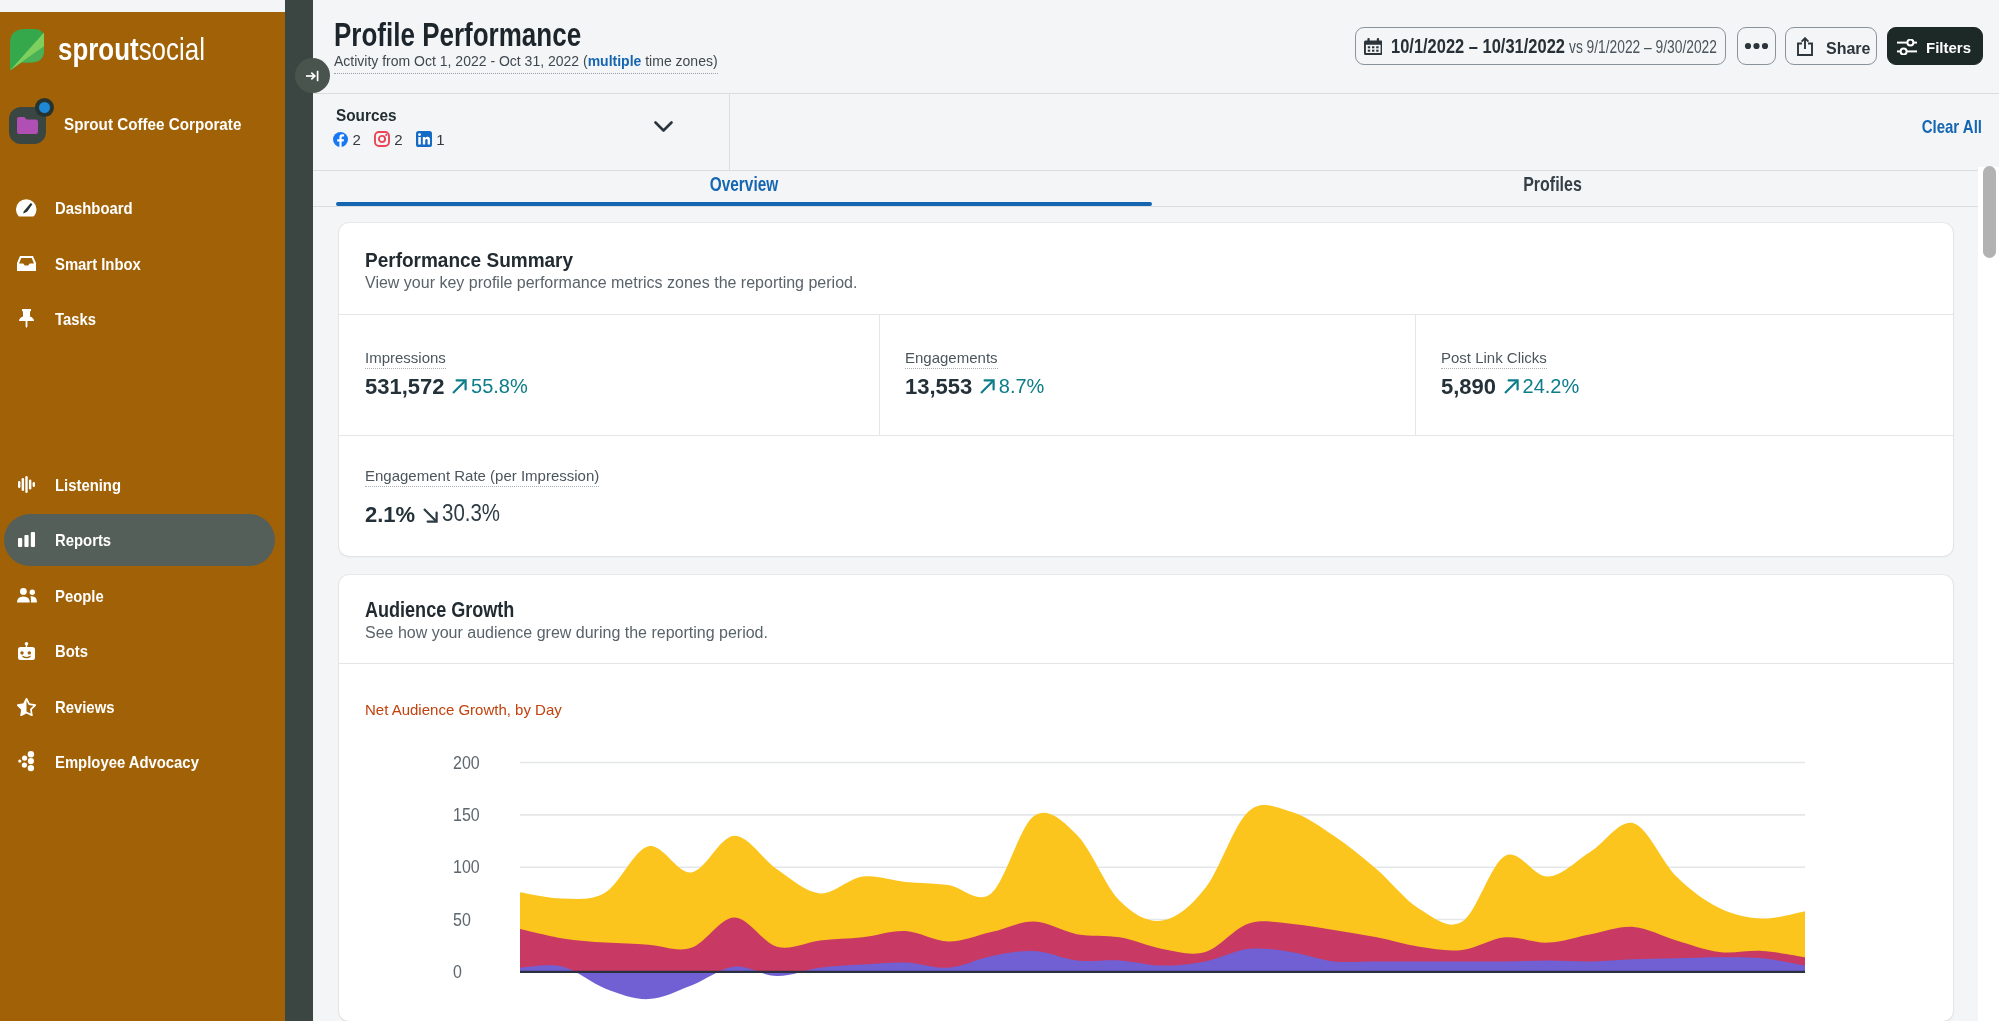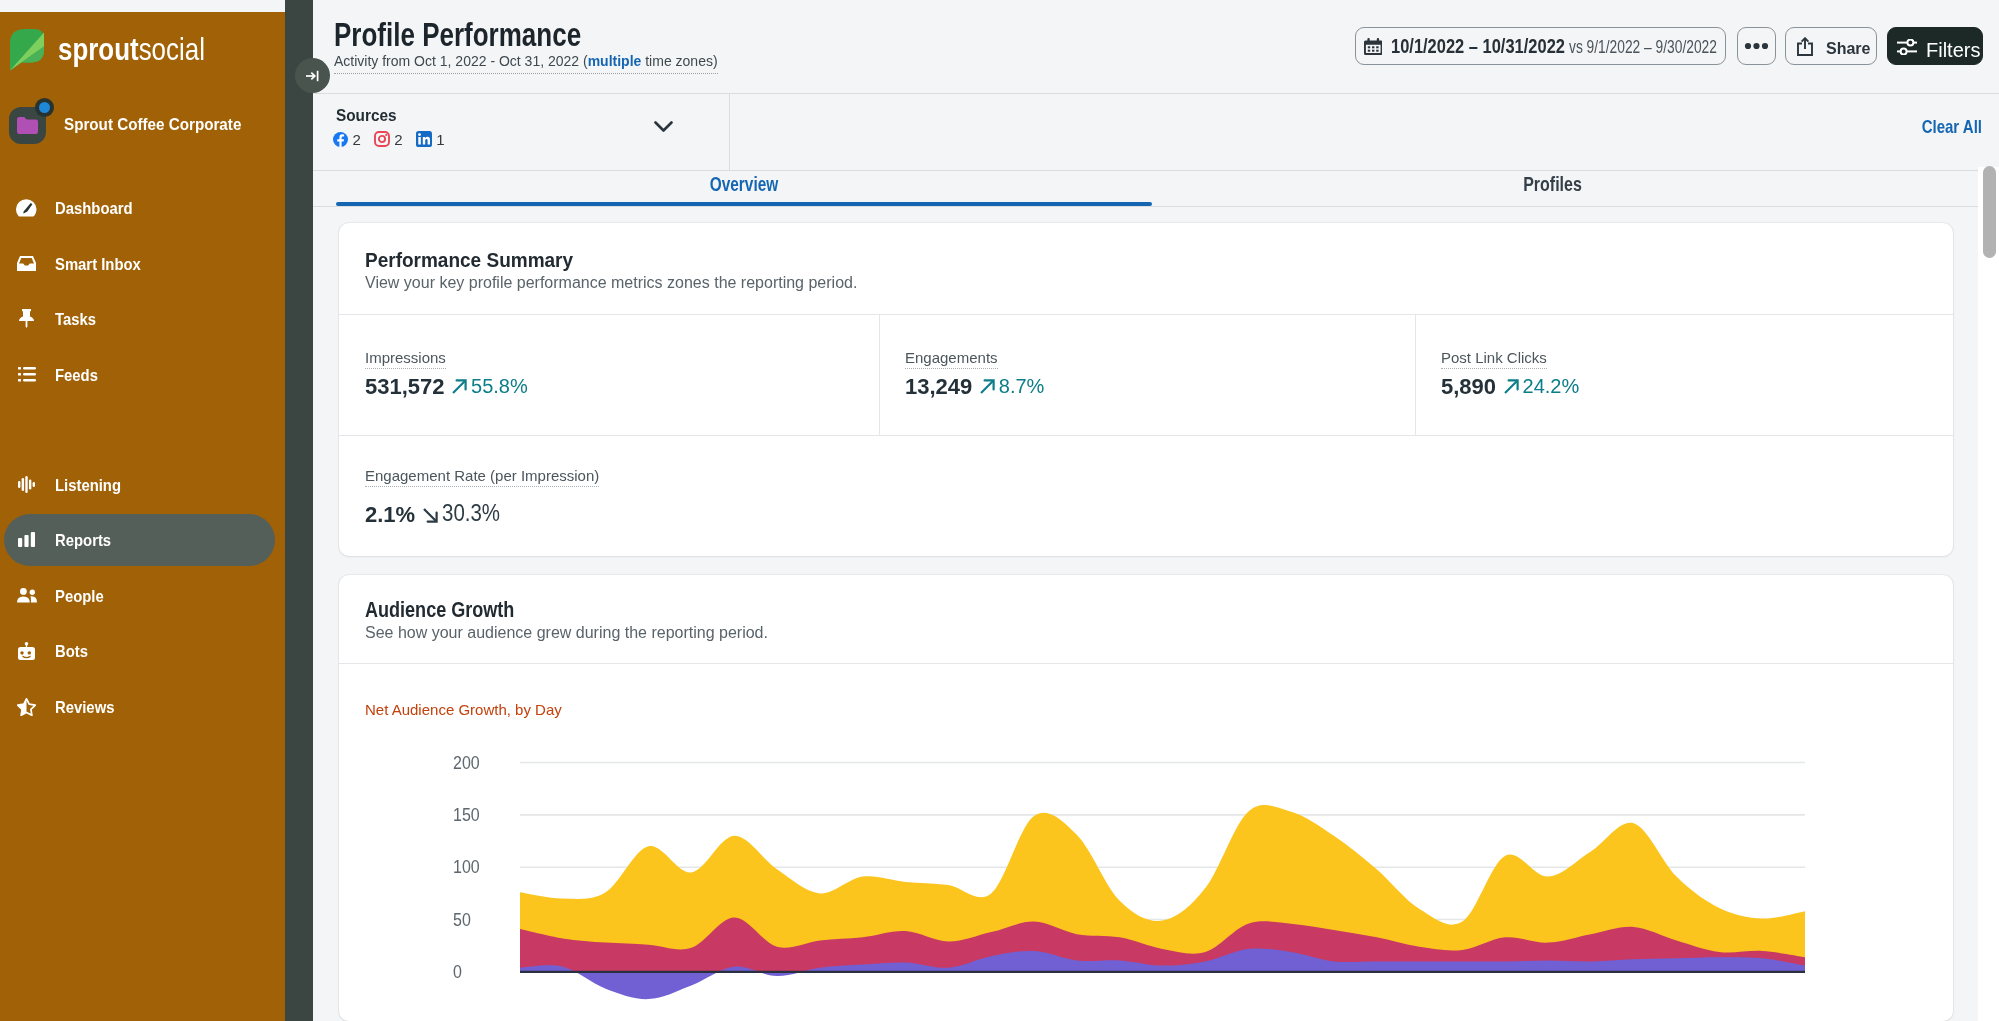--- a/index.html
+++ b/index.html
@@ -24,21 +24,21 @@
 #datebtn{left:1355px;width:371px}
 #datebtn .cal{position:absolute;left:7.8px;top:9.5px}
 #datebtn .dr{position:absolute;left:35px;top:7.2px;font-size:21px;font-weight:bold;color:#273036;white-space:nowrap;transform:scaleX(0.784);transform-origin:left top;line-height:1}
 #datebtn .vs{position:absolute;left:213px;top:9.7px;font-size:18px;color:#49535a;white-space:nowrap;transform:scaleX(0.766);transform-origin:left top;line-height:1}
 #dotsbtn{left:1737px;width:39px;display:flex;align-items:center;justify-content:center}
 #sharebtn{left:1785px;width:92px}
 #sharebtn svg{position:absolute;left:11px;top:9px}
 #sharebtn span{position:absolute;left:40px;top:12.6px;font-size:16px;font-weight:bold;color:#2b353b;line-height:1}
 #filtersbtn{left:1887px;width:96px;background:#1d2926;border-color:#1d2926}
 #filtersbtn svg{position:absolute;left:9px;top:11px}
-#filtersbtn span{position:absolute;left:38px;top:12px;font-size:20px;font-weight:normal;color:#fff;line-height:1}
+#filtersbtn span{position:absolute;left:38px;top:12px;font-size:15px;font-weight:bold;color:#fff;line-height:1}
 #sources{position:absolute;left:336px;top:107px;font-size:16.5px;font-weight:bold;color:#232e34;line-height:1;transform:scaleX(0.93);transform-origin:left top}
 #srcicons{position:absolute;left:333px;top:130.5px;display:flex;align-items:center;font-size:15px;color:#333b41}
 #srcicons .cnt{margin:0 0 0 4.5px}
 #srcicons .gap{width:13px}
 #srcchev{position:absolute;left:654px;top:119px}
 #vdiv1{position:absolute;left:729px;top:94px;width:1px;height:76px;background:#dadcde}
 #clearall{position:absolute;left:1882px;top:116.6px;width:100px;text-align:right;font-size:19px;font-weight:bold;color:#1566b2;transform:scaleX(0.79);transform-origin:right top;line-height:1}
 .tab{position:absolute;top:173.5px;font-size:20.5px;font-weight:bold;line-height:1;text-align:center}
 #tab-ov{left:336px;width:816px;color:#1566b2;transform:scaleX(0.75);transform-origin:center top}
 #tab-pr{left:1152px;width:801px;color:#343f47;transform:scaleX(0.78);transform-origin:center top}
@@ -91,35 +91,20 @@
       <span class="nlab">Smart Inbox</span>
     </div>
 <div class="nav" style="top:281.2px">
       <span class="nico">
         <svg width="15" height="19" viewBox="0 0 15 19">
           <path d="M3,0 L12,0 L12,2 L11,2.5 L11,7.5 Q15,9 15,12 L8.4,12 L8.4,17.5 L7.5,19 L6.6,17.5 L6.6,12 L0,12 Q0,9 4,7.5 L4,2.5 L3,2 Z" fill="#fff"></path>
         </svg>
       </span>
       <span class="nlab">Tasks</span>
     </div>
-<div class="nav" style="top:336.8px">
-      <span class="nico">
-        <svg width="18" height="15" viewBox="0 0 18 15">
-          <g fill="#fff">
-            <rect x="0" y="0" width="3" height="2.6" rx="0.6"></rect>
-            <rect x="5" y="0" width="13" height="2.6" rx="1.3"></rect>
-            <rect x="0" y="6" width="3" height="2.6" rx="0.6"></rect>
-            <rect x="5" y="6" width="13" height="2.6" rx="1.3"></rect>
-            <rect x="0" y="12" width="3" height="2.6" rx="0.6"></rect>
-            <rect x="5" y="12" width="13" height="2.6" rx="1.3"></rect>
-          </g>
-        </svg>
-      </span>
-      <span class="nlab">Feeds</span>
-    </div>
 <div class="nav" style="top:446.8px">
       <span class="nico">
         <svg width="17" height="17" viewBox="0 0 17 17">
           <g fill="#fff">
             <rect x="0" y="5" width="2.4" height="7" rx="1.2"></rect>
             <rect x="3.65" y="2" width="2.4" height="13" rx="1.2"></rect>
             <rect x="7.3" y="0" width="2.4" height="17" rx="1.2"></rect>
             <rect x="10.95" y="3.5" width="2.4" height="10" rx="1.2"></rect>
             <rect x="14.6" y="6" width="2.4" height="5" rx="1.2"></rect>
           </g>
@@ -165,20 +150,35 @@
       <span class="nlab">Bots</span>
     </div>
 <div class="nav" style="top:668.8px">
       <span class="nico">
         <svg width="19" height="18" viewBox="0 0 19 18">
           <path d="M9.5,0.8 L12.2,6.2 L18.3,7.1 L13.9,11.3 L14.9,17.3 L9.5,14.5 L4.1,17.3 L5.1,11.3 L0.7,7.1 L6.8,6.2 Z" fill="none" stroke="#fff" stroke-width="1.7" stroke-linejoin="round"></path>
           <path d="M9.5,0.8 L6.8,6.2 L0.7,7.1 L5.1,11.3 L4.1,17.3 L9.5,14.5 Z" fill="#fff"></path>
         </svg>
       </span>
       <span class="nlab">Reviews</span>
+    </div>
+<div class="nav" style="top:724.2px">
+      <span class="nico">
+        <svg width="17" height="21" viewBox="0 0 17 21">
+          <g fill="#fff">
+            <circle cx="1.8" cy="10.1" r="1.6"></circle>
+            <circle cx="6.6" cy="7.1" r="2.6"></circle>
+            <circle cx="6.4" cy="14.1" r="2.6"></circle>
+            <circle cx="12.9" cy="3.3" r="3.2"></circle>
+            <circle cx="12.9" cy="10.1" r="3.1"></circle>
+            <circle cx="12.9" cy="17.1" r="3.2"></circle>
+          </g>
+        </svg>
+      </span>
+      <span class="nlab">Employee Advocacy</span>
     </div>
 
 </div>
 <div id="rail"></div>
 <div id="collapse">
     <svg width="13" height="12" viewBox="0 0 13 12">
       <g stroke="#fff" stroke-width="1.7" fill="none">
         <line x1="0" y1="6" x2="8.6" y2="6"></line>
         <path d="M5.3,2.6 L8.8,6 L5.3,9.4" fill="none"></path>
         <line x1="11.6" y1="0.8" x2="11.6" y2="11.2"></line>
@@ -283,21 +283,21 @@
           <g stroke="#0c7d89" stroke-width="2.2" fill="none">
             <line x1="2" y1="14" x2="14" y2="2"></line>
             <path d="M5.6,1.4 L14.6,1.4 L14.6,10.4" fill="none" stroke-linecap="round"></path>
           </g>
         </svg>
         <span class="pct">55.8%</span>
       </span>
     </div>
   <div class="mlabel" style="left:566px;top:127px">Engagements</div>
   <div class="mline" style="left:566px;top:153px">
-      <span class="mval">13,249</span>
+      <span class="mval">13,553</span>
       <span class="mchg">
         <svg width="17" height="16" viewBox="0 0 17 16">
           <g stroke="#0c7d89" stroke-width="2.2" fill="none">
             <line x1="2" y1="14" x2="14" y2="2"></line>
             <path d="M5.6,1.4 L14.6,1.4 L14.6,10.4" fill="none" stroke-linecap="round"></path>
           </g>
         </svg>
         <span class="pct">8.7%</span>
       </span>
     </div>

